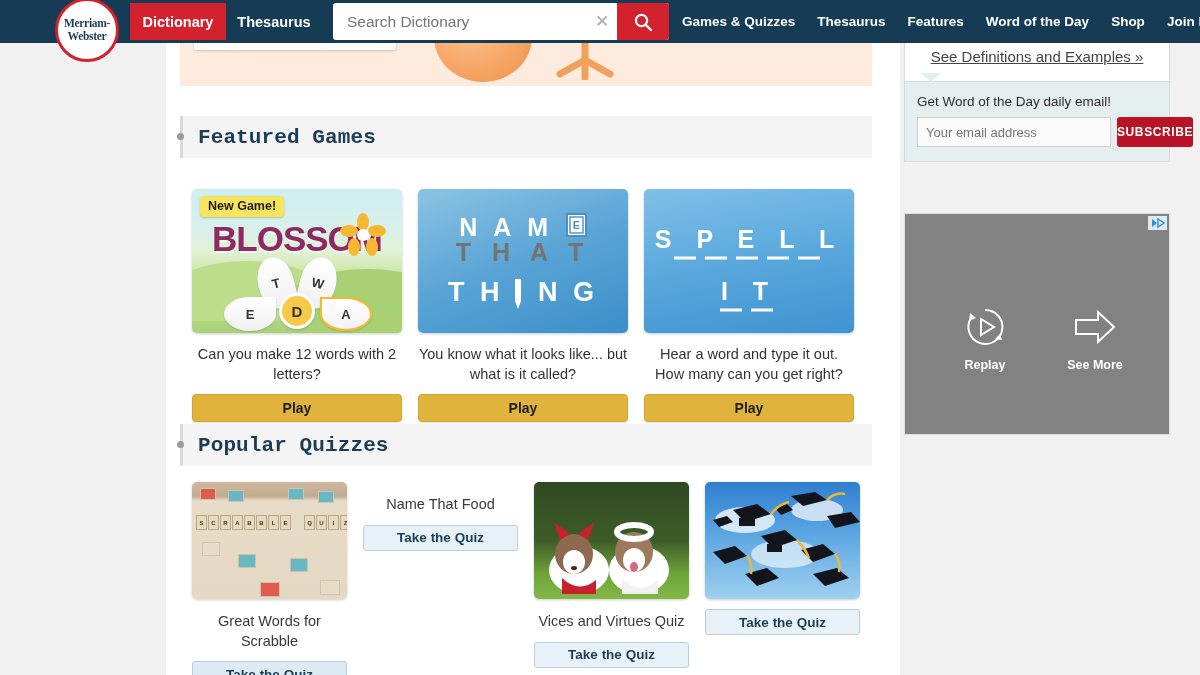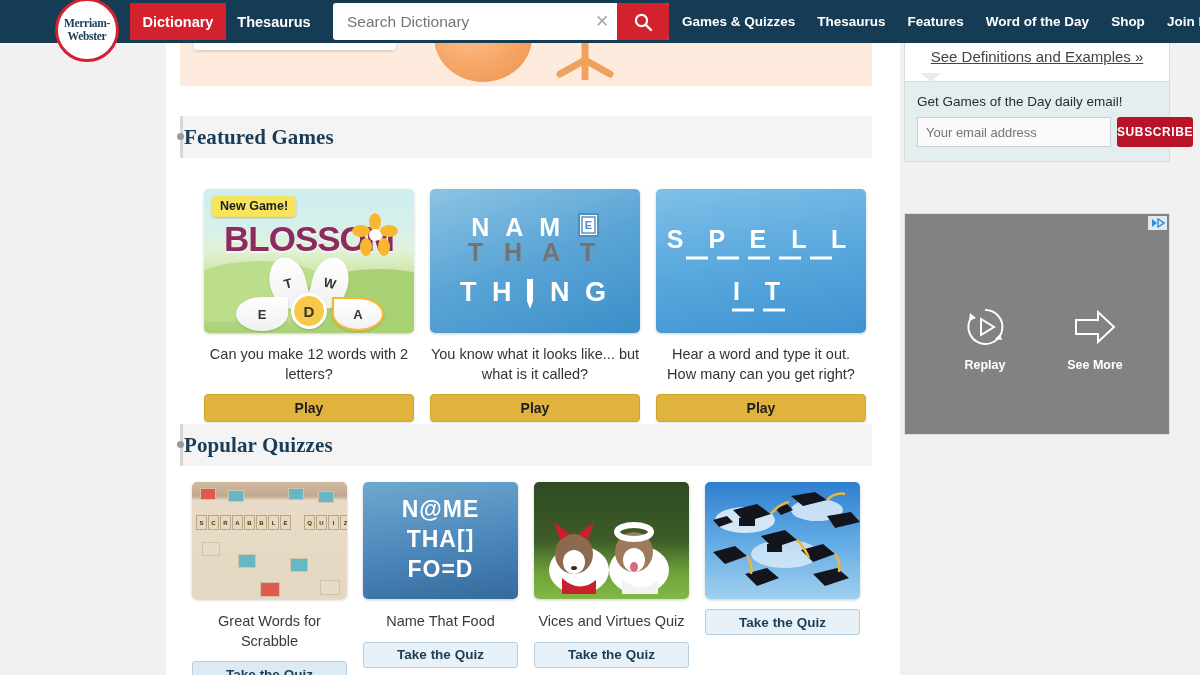--- a/index.html
+++ b/index.html
@@ -50,26 +50,26 @@
     background:#f4f4f4; display:flex; align-items:center;
   }
   .section-bar::before {
     content:''; position:absolute; left:0; top:0; width:3px; height:42px; background:#d8d8d8;
   }
   .section-bar::after {
     content:''; position:absolute; left:-3px; top:17px; width:7px; height:7px;
     border-radius:50%; background:#9b9b9b;
   }
   .section-title {
-    font-family:Liberation Serif, serif; font-weight:bold;
-    font-size:21px; color:#1a3d57; margin-left:4px; letter-spacing:.1px;
-  }
-
-  
-  .games-row { position:absolute; left:12px; width:734px; display:flex; gap:16px; padding:8px 26px; }
+    font-family:Liberation Mono, monospace; font-weight:bold;
+    font-size:21px; color:#1a3d57; margin-left:18px; letter-spacing:.1px;
+  }
+
+  
+  .games-row { position:absolute; left:0; width:734px; display:flex; gap:16px; padding:8px 26px; }
   .game-card { width:210px; }
   .game-thumb {
     position:relative; width:210px; height:144px; border-radius:5px; overflow:hidden;
     box-shadow:0 1px 3px rgba(0,0,0,.2);
   }
   .game-desc {
     margin-top:11px; text-align:center; font-size:14.5px; color:#333; line-height:1.38;
   }
   .play-btn {
     margin-top:10px; width:210px; height:28px; background:#e0b43c;
@@ -371,28 +371,20 @@
           <div class="sq" style="left:46px; top:72px; width:18px; height:14px; background:#67b7c4;"></div>
           <div class="sq" style="left:98px; top:76px; width:18px; height:14px; background:#67b7c4;"></div>
           <div class="sq" style="left:68px; top:100px; width:20px; height:15px; background:#e05a4e;"></div>
           <div class="sq" style="left:128px; top:98px; width:20px; height:15px; background:#e8dcc8;"></div>
         </div>
         <div class="quiz-title">Great Words for Scrabble</div>
         <div class="quiz-btn active">Take the Quiz</div>
       </div>
 
       <div class="quiz-card">
-        <div class="quiz-thumb">
-          <div class="ntf"></div>
-          <div style="position:absolute; left:0; right:0; top:16px;">
-            <div class="ntf-line" style="font-size:23px;">N@ME</div>
-            <div class="ntf-line" style="font-size:23px; margin-top:7px;">THA[]</div>
-            <div class="ntf-line" style="font-size:23px; margin-top:7px;">FO=D</div>
-          </div>
-        </div>
         <div class="quiz-title">Name That Food</div>
         <div class="quiz-btn">Take the Quiz</div>
       </div>
 
       <div class="quiz-card">
         <div class="quiz-thumb">
           <div class="corgi-bg"></div>
           <svg style="position:absolute; inset:0; width:155px; height:117px;" viewBox="0 0 155 117">
             <ellipse cx="45" cy="88" rx="30" ry="24" fill="#fff"></ellipse>
             <ellipse cx="40" cy="72" rx="19" ry="20" fill="#8d6a4f"></ellipse>
@@ -452,21 +444,21 @@
 
     <div class="wod-box">
       <div class="wod-word">
         <span>endemic</span>
         <svg style="width:18px; height:16px; vertical-align:-1px;" viewBox="0 0 18 16">
           <path d="M2 6 H6 L11 2 V14 L6 10 H2 Z" fill="#1a3d57"></path>
         </svg>
       </div>
       <a class="wod-link">See Definitions and Examples »</a>
       <div class="wod-sub">
-        <div class="wod-sub-title">Get Games of the Day daily email!</div>
+        <div class="wod-sub-title">Get Word of the Day daily email!</div>
         <div class="wod-form">
           <input class="wod-input" type="text" placeholder="Your email address" style="">
           <div class="wod-sub-btn">SUBSCRIBE</div>
         </div>
       </div>
     </div>
 
     <div class="ad-box">
       <div class="ad-choices">
         <svg width="14" height="10" viewBox="0 0 14 10">

